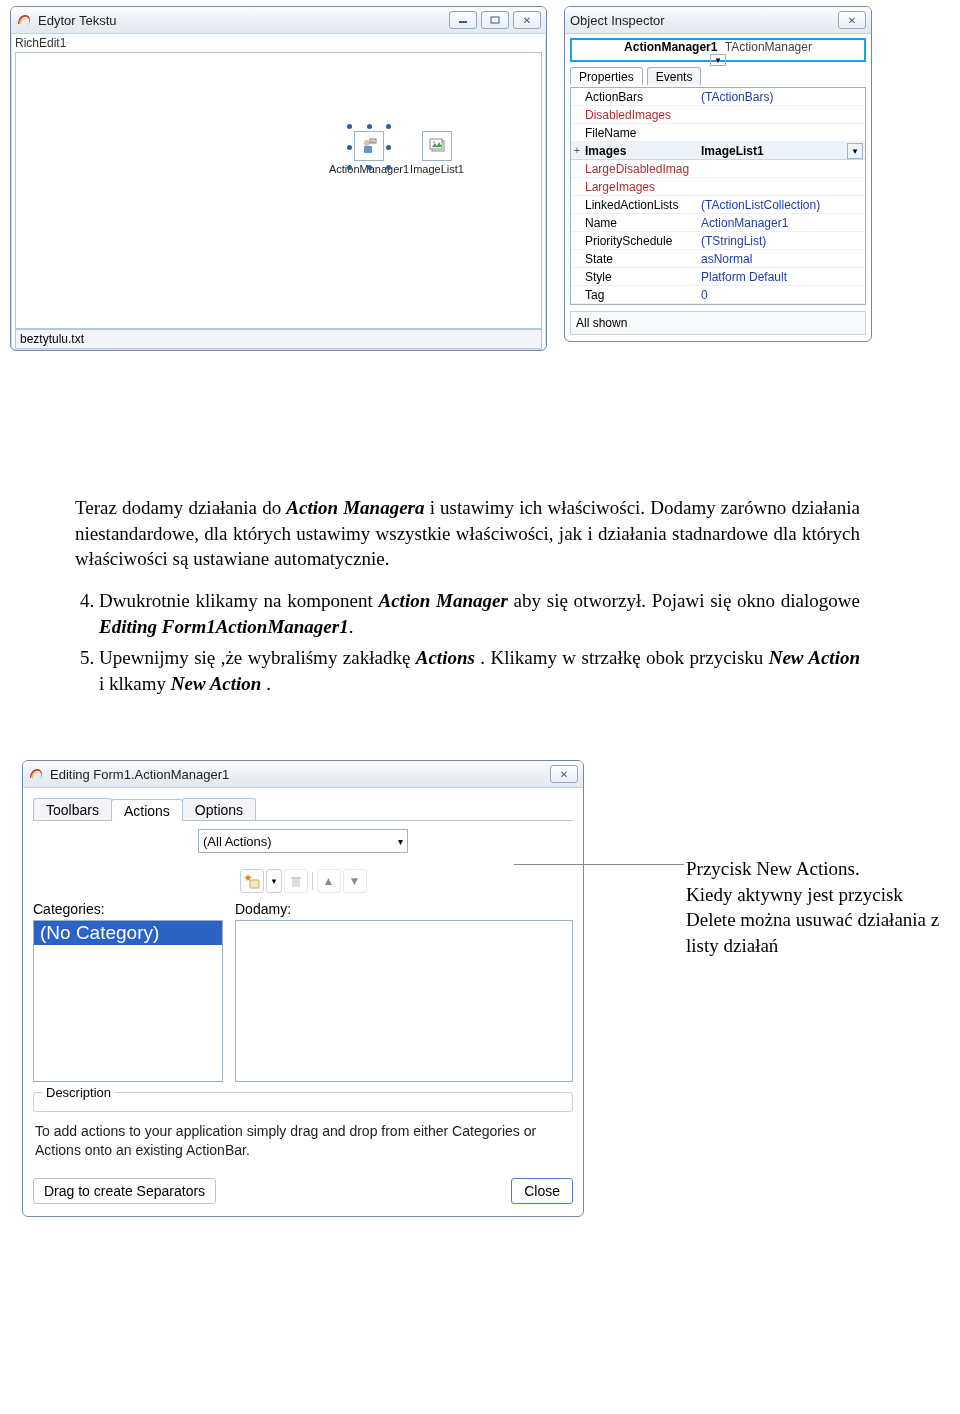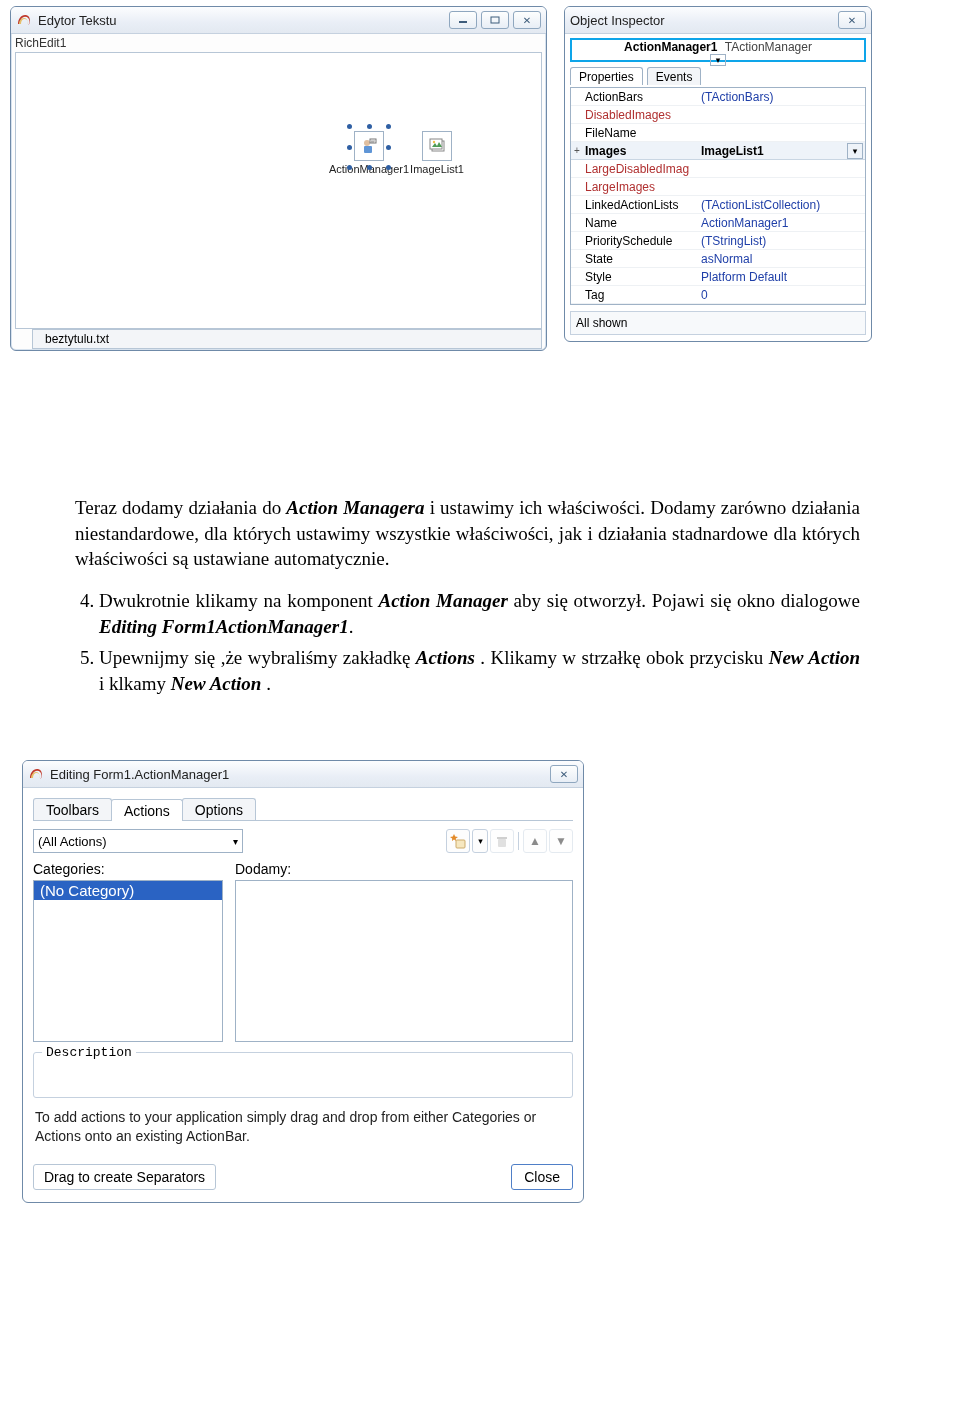--- a/index.html
+++ b/index.html
@@ -50,23 +50,23 @@
     height: calc(100% - 26px);
   }
   .richedit-label {
     position: absolute; top: 2px; left: 4px; font-size: 12px; color: #333;
   }
   .richedit-area {
     position: absolute; top: 18px; left: 4px; right: 4px; bottom: 22px;
     border: 1px solid #b7c6d6; background: #fff;
   }
   .statusbar {
-    position: absolute; left: 21px; right: 4px; bottom: 2px; height: 18px;
+    position: absolute; left: 4px; right: 4px; bottom: 2px; height: 18px;
     border: 1px solid #b7c6d6; background: #f3f5f8;
-    display: flex; align-items: center; padding-left: 12px; font-size: 12px;
+    display: flex; align-items: center; padding-left: 4px; font-size: 12px;
   }
   .comp {
     position: absolute; text-align: center; font-size: 11px; color: #222;
   }
   .comp .ico {
     width: 28px; height: 28px; margin: 0 auto 2px;
     border: 1px solid #9fb2c6; background: #fff;
     display: flex; align-items: center; justify-content: center;
   }
   .sel-handles { position:absolute; inset:-4px; pointer-events:none; }
@@ -148,47 +148,46 @@
   }
   .dlg .titlebar{font-size:14px;}
   .dlg-body{padding:10px 10px 12px;}
   .dtabs{display:flex;gap:-1px;border-bottom:1px solid #b7c6d6;margin-bottom:8px;}
   .dtab{
     border:1px solid #b7c6d6; border-bottom:none; padding:3px 12px 2px;
     background:#f3f5f8; font-size:14px; margin-right:-1px;
     border-radius:3px 3px 0 0;
   }
   .dtab.active{background:#fff; position:relative; top:1px;}
-  .d-row{display:flex; align-items:center; gap:8px; margin-bottom:8px;}
+  .d-row{display:flex; align-items:center; gap:8px; margin-bottom:8px;flex-direction:column;}
   .combo{
     border:1px solid #9fb2c6; height:22px; background:#fff;
     display:flex; align-items:center; justify-content:space-between;
     padding:0 4px; width:200px; font-size:13px;
   }
   .combo .arrow{font-size:10px;}
   .toolbar{display:flex; gap:2px; align-items:center;}
   .tbtn{
     width:22px;height:22px;border:1px solid #c5d1df;border-radius:3px;
     display:flex;align-items:center;justify-content:center;background:#fdfdfd;
     font-size:12px;
   }
   .tbtn.dis{opacity:.45;}
   .tbtn .mini-arrow{font-size:9px;margin-left:1px;}
   .toolbar .sep{width:1px;height:18px;background:#c5d1df;margin:0 2px;}
   .listbox{
     border:1px solid #9fb2c6; background:#fff; height:160px; overflow:hidden;
-    font-size:15px;
+    font-size:19px;
   }
   .listbox .sel{
     background:#2a63c3; color:#fff; padding:1px 6px;
   }
   .group{
-    border:1px solid #c5d1df; border-radius:3px; padding:10px 8px 34px; margin-top:10px;
+    border:1px solid #c5d1df; border-radius:3px; padding:10px 8px 8px; margin-top:10px;
     position:relative;
-    font-family:Liberation Mono, monospace;
   }
   .group .glabel{
     position:absolute; top:-8px; left:8px; background:#fff; padding:0 4px;
     font-size:13px;
   }
   .hint{font-size:14px; color:#222; margin:10px 2px 0; line-height:1.35;}
   .close-btn{
     border:1px solid #4f7fc7; border-radius:3px; padding:4px 12px;
     background:#fff; color:#000; font-size:14px;
   }
@@ -448,14 +447,20 @@
         <span class="glabel">Description</span>
       </div>
       <div class="hint">To add actions to your application simply drag and drop from either Categories or Actions onto an existing ActionBar.</div>
       <div class="btnrow">
         <button class="drag-btn">Drag to create Separators</button>
         <button class="close-btn">Close</button>
       </div>
     </div>
   </div>
 
+  <div class="callout" style="left:686px; top:856px; width:260px;">
+    <div class="leader" style="left:-172px; top:8px; width:170px;"></div>
+    <div><span>Przycisk </span><span class="bi">New Actions</span><span>.</span></div>
+    <div><span>Kiedy aktywny jest przycisk </span></div>
+    <div><span class="bi">Delete</span><span> można usuwać działania z listy działań</span></div>
+  </div>
 
 </div>
 
 </body></html>

